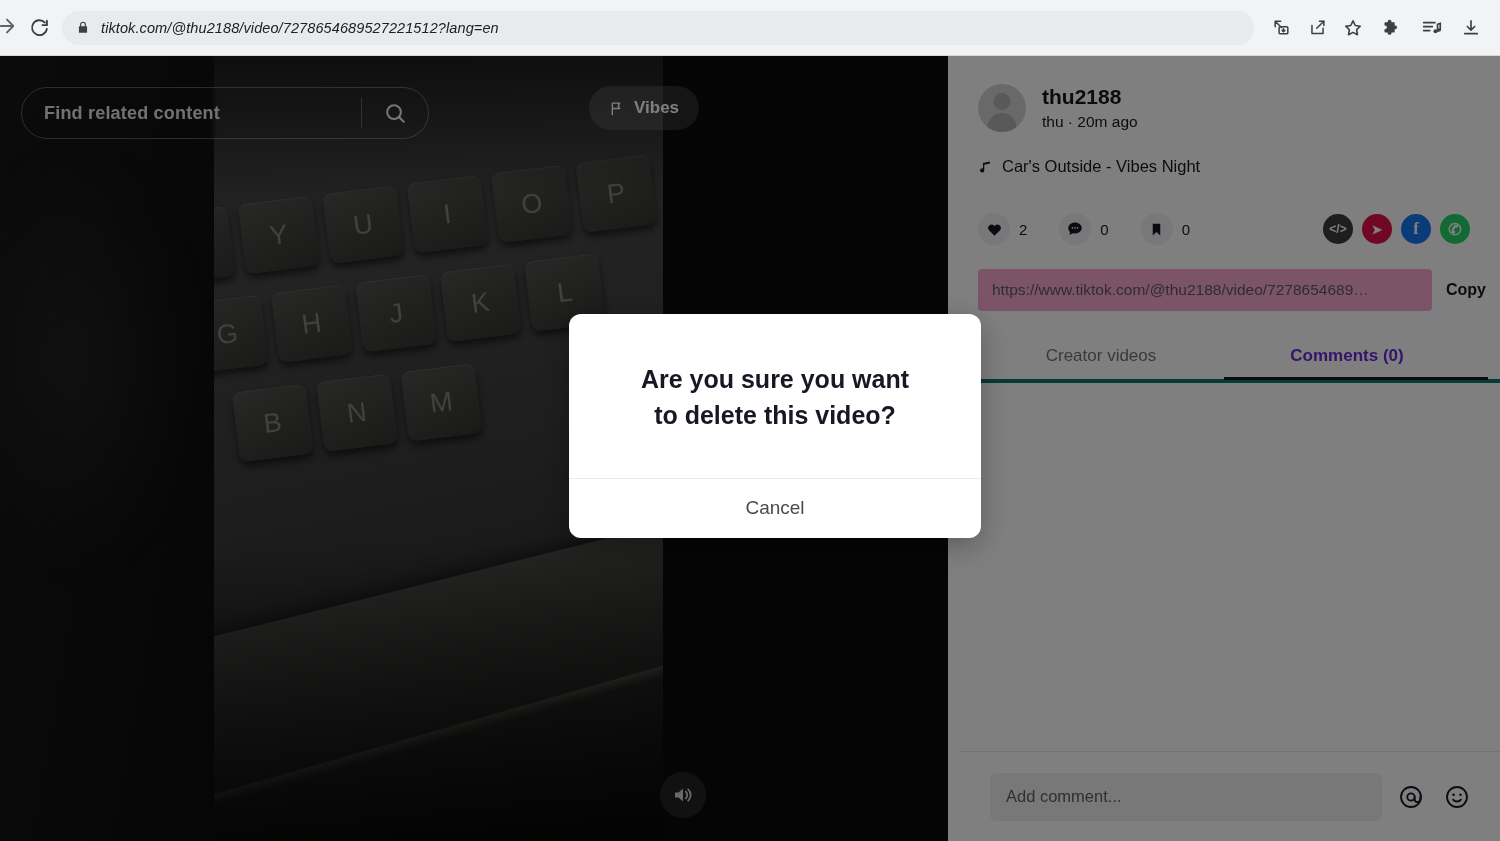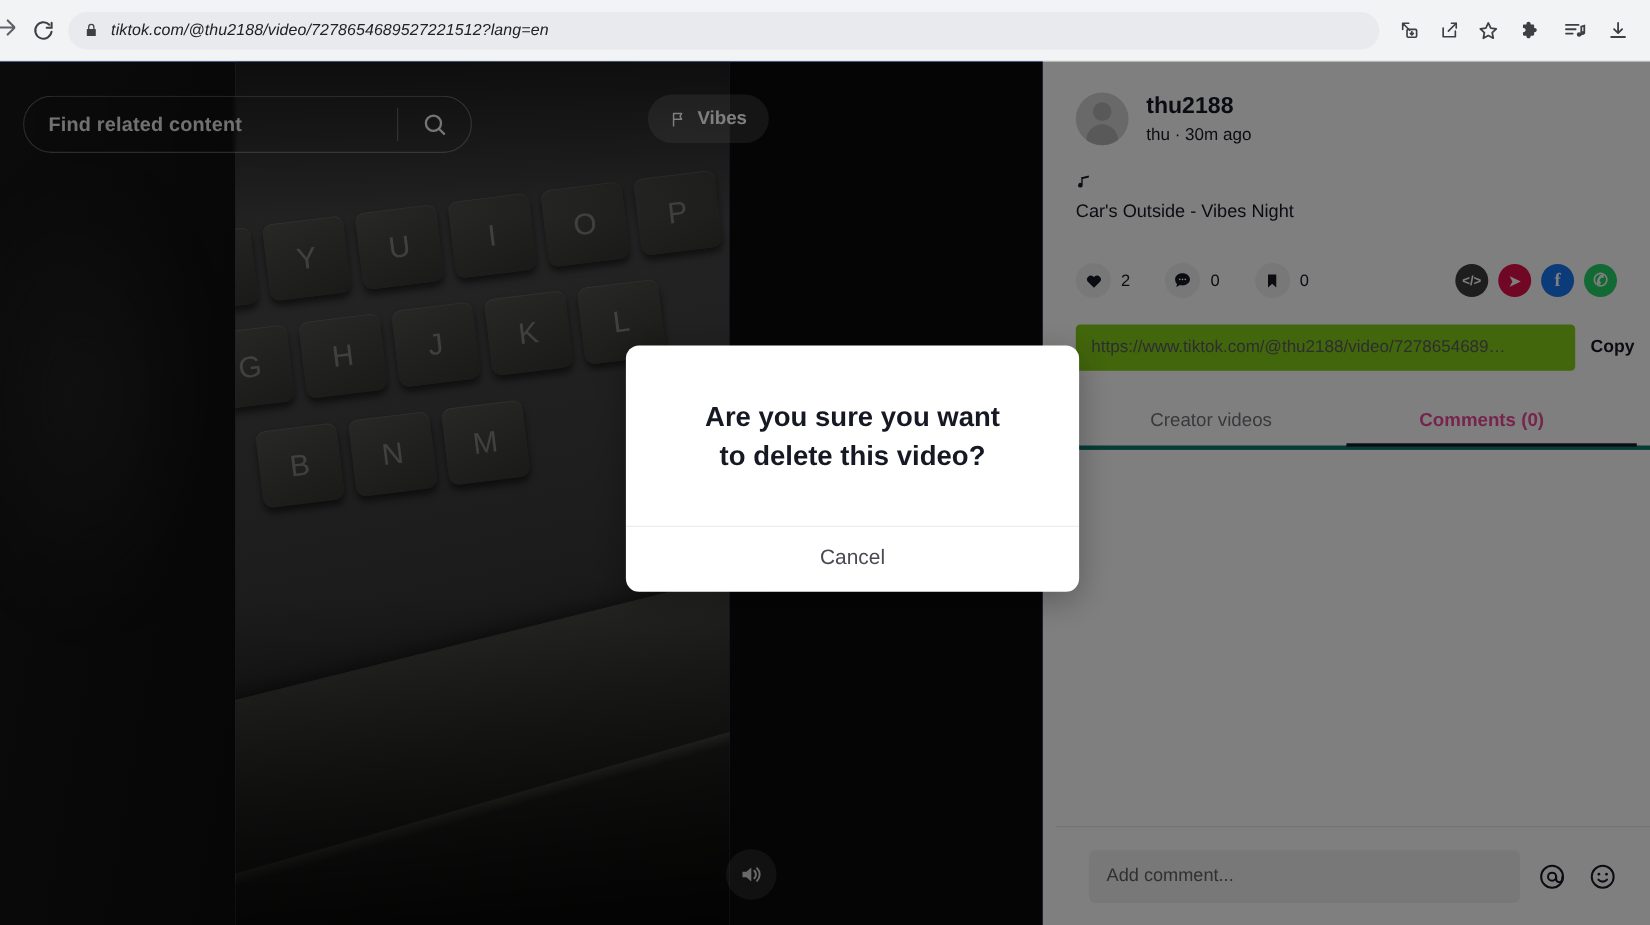--- a/index.html
+++ b/index.html
@@ -145,40 +145,40 @@
     display: flex; align-items: center; justify-content: center;
     color: rgba(255,255,255,.80); cursor: pointer;
   }
 
   
   .info-panel {
     position: relative; width: 552px; height: 785px; flex: none;
     background: #ffffff; overflow: hidden;
   }
   .panel-head { padding: 28px 30px 0 30px; }
-  .author-row { display: flex; align-items: center; gap: 16px; }
+  .author-row { display: flex; align-items: flex-start; gap: 16px; }
   .avatar {
     width: 48px; height: 48px; border-radius: 50%;
     background: #d3d3d3; position: relative; overflow: hidden; flex: none;
   }
   .avatar::before {
     content: ""; position: absolute; left: 50%; top: 9px;
     width: 17px; height: 17px; border-radius: 50%;
     background: #b3b3b3; transform: translateX(-50%);
   }
   .avatar::after {
     content: ""; position: absolute; left: 50%; top: 29px;
     width: 29px; height: 23px; border-radius: 15px 15px 0 0;
     background: #b3b3b3; transform: translateX(-50%);
   }
   .author-name { font-size: 21px; font-weight: 700; color: #161823; line-height: 1.25; }
   .author-meta { font-size: 15.5px; color: #161823; margin-top: 3px; }
   .music-row {
-    display: flex; align-items: flex-start; gap: 9px;
-    margin-top: 25px; font-size: 16.5px; color: #161823; flex-direction: column;
+    display: flex; align-items: flex-end; gap: 9px;
+    margin-top: 25px; font-size: 16.5px; color: #161823;
   }
   .engage-row {
     display: flex; align-items: center; margin: 37px 30px 0 30px;
   }
   .engage-item { display: flex; align-items: center; gap: 9px; margin-right: 32px; }
   .engage-circle {
     width: 32px; height: 32px; border-radius: 50%;
     background: #f1f1f2; display: flex; align-items: center; justify-content: center;
     color: #161823; cursor: pointer;
   }
@@ -186,40 +186,40 @@
   .share-row { margin-left: auto; display: flex; align-items: center; gap: 9px; }
   .share-icon {
     width: 30px; height: 30px; border-radius: 50%;
     display: flex; align-items: center; justify-content: center;
     color: #fff; font-size: 14px; font-weight: 700; cursor: pointer; flex: none;
   }
   .copy-row {
     display: flex; align-items: center; margin: 24px 0 0 30px;
   }
   .copy-url {
-    flex: 1; height: 42px; background: #84cc16; border-radius: 4px;
+    flex: 1; height: 42px; background: #f9a8d4; border-radius: 4px;
     display: flex; align-items: center; padding: 0 14px;
     font-size: 15.5px; color: #5a5b62;
     white-space: nowrap; overflow: hidden;
   }
   .copy-btn {
     flex: none; padding: 0 14px; height: 42px;
     display: flex; align-items: center; justify-content: center;
     font-size: 16px; font-weight: 700; color: #161823; cursor: pointer;
     white-space: nowrap;
   }
   .tabs-row {
     display: flex; margin-top: 22px; border-bottom: 4px solid #0f766e;
     padding: 0 30px;
   }
   .tab {
     flex: 1; text-align: center; padding: 13px 0 13px 0;
     font-size: 17px; color: #72737a; cursor: pointer; position: relative;
   }
-  .tab.active { color: #ec4899; font-weight: 700; }
+  .tab.active { color: #6d28d9; font-weight: 700; }
   .tab.active::after {
     content: ""; position: absolute; left: 0; right: -18px; bottom: -1px;
     height: 3px; background: #161823;
   }
   .comments-body { height: 290px; }
   .comment-bar-wrap {
     position: absolute; left: 12px; right: 0; bottom: 0; height: 90px;
     border-top: 1px solid #e7e7e8; background: #fff;
     display: flex; align-items: center; padding: 0 30px;
   }
@@ -390,21 +390,21 @@
         </svg>
       </div>
     </div>
 
     <div class="info-panel">
       <div class="panel-head">
         <div class="author-row">
           <div class="avatar"></div>
           <div>
             <div class="author-name">thu2188</div>
-            <div class="author-meta">thu · 30m ago</div>
+            <div class="author-meta">thu · 20m ago</div>
           </div>
         </div>
 
         <div class="music-row">
           <span style="display:flex;">
             <svg width="15" height="17" viewBox="0 0 24 24" fill="#161823">
               <path d="M10 4.5 19 2.4v3l-9 2.1v9.1a3.3 3.3 0 1 1-2-3V4.5z"></path>
             </svg>
           </span>
           <span>Car's Outside - Vibes Night</span>

